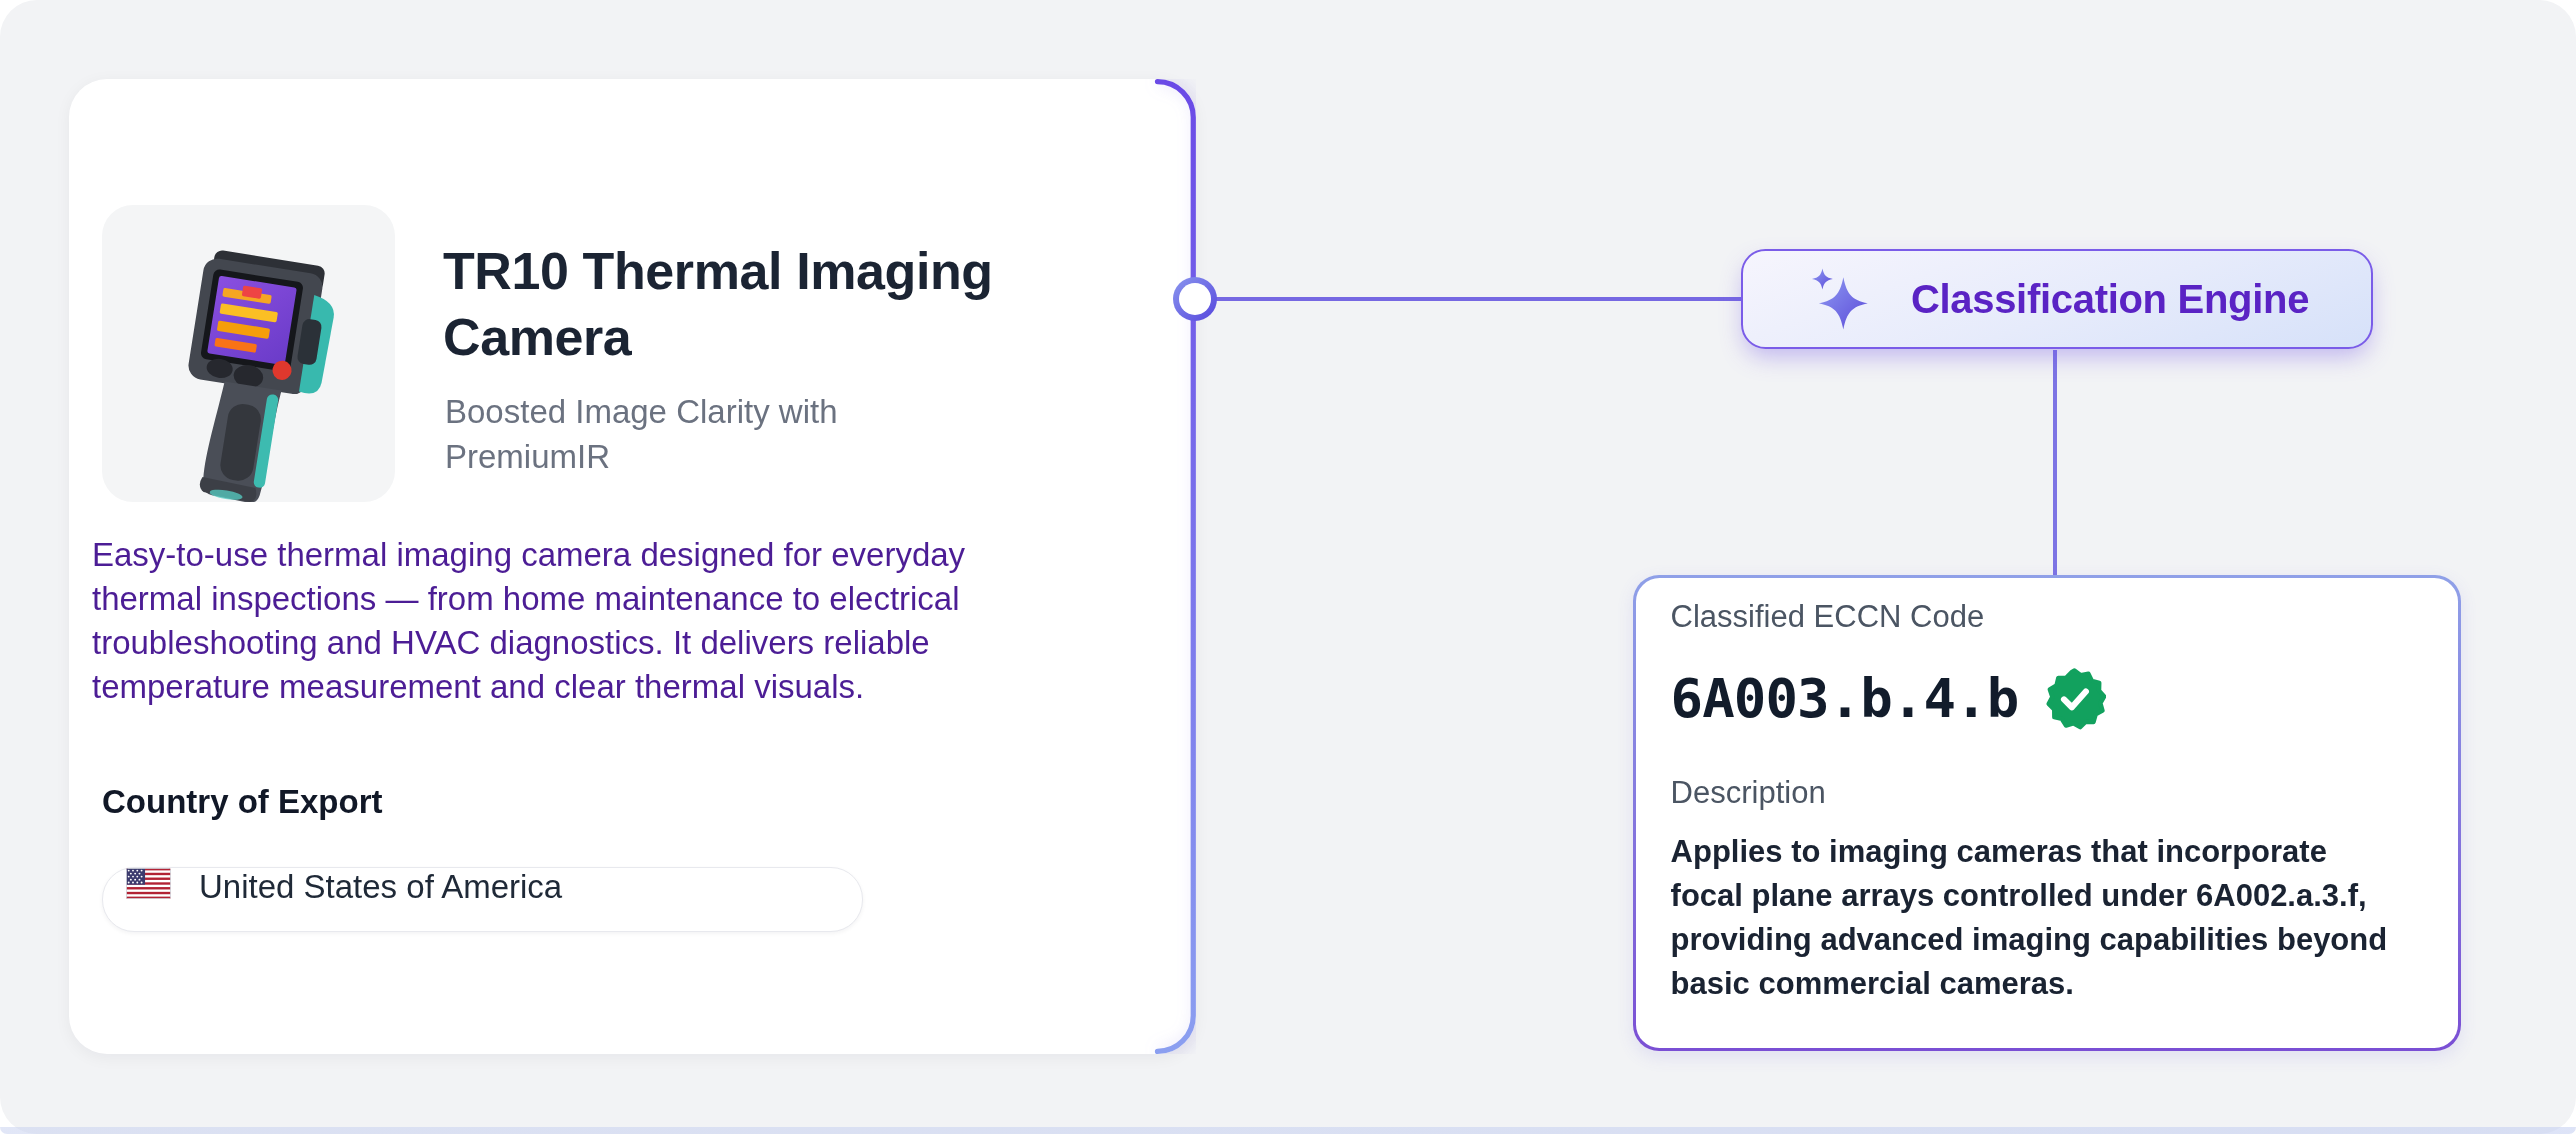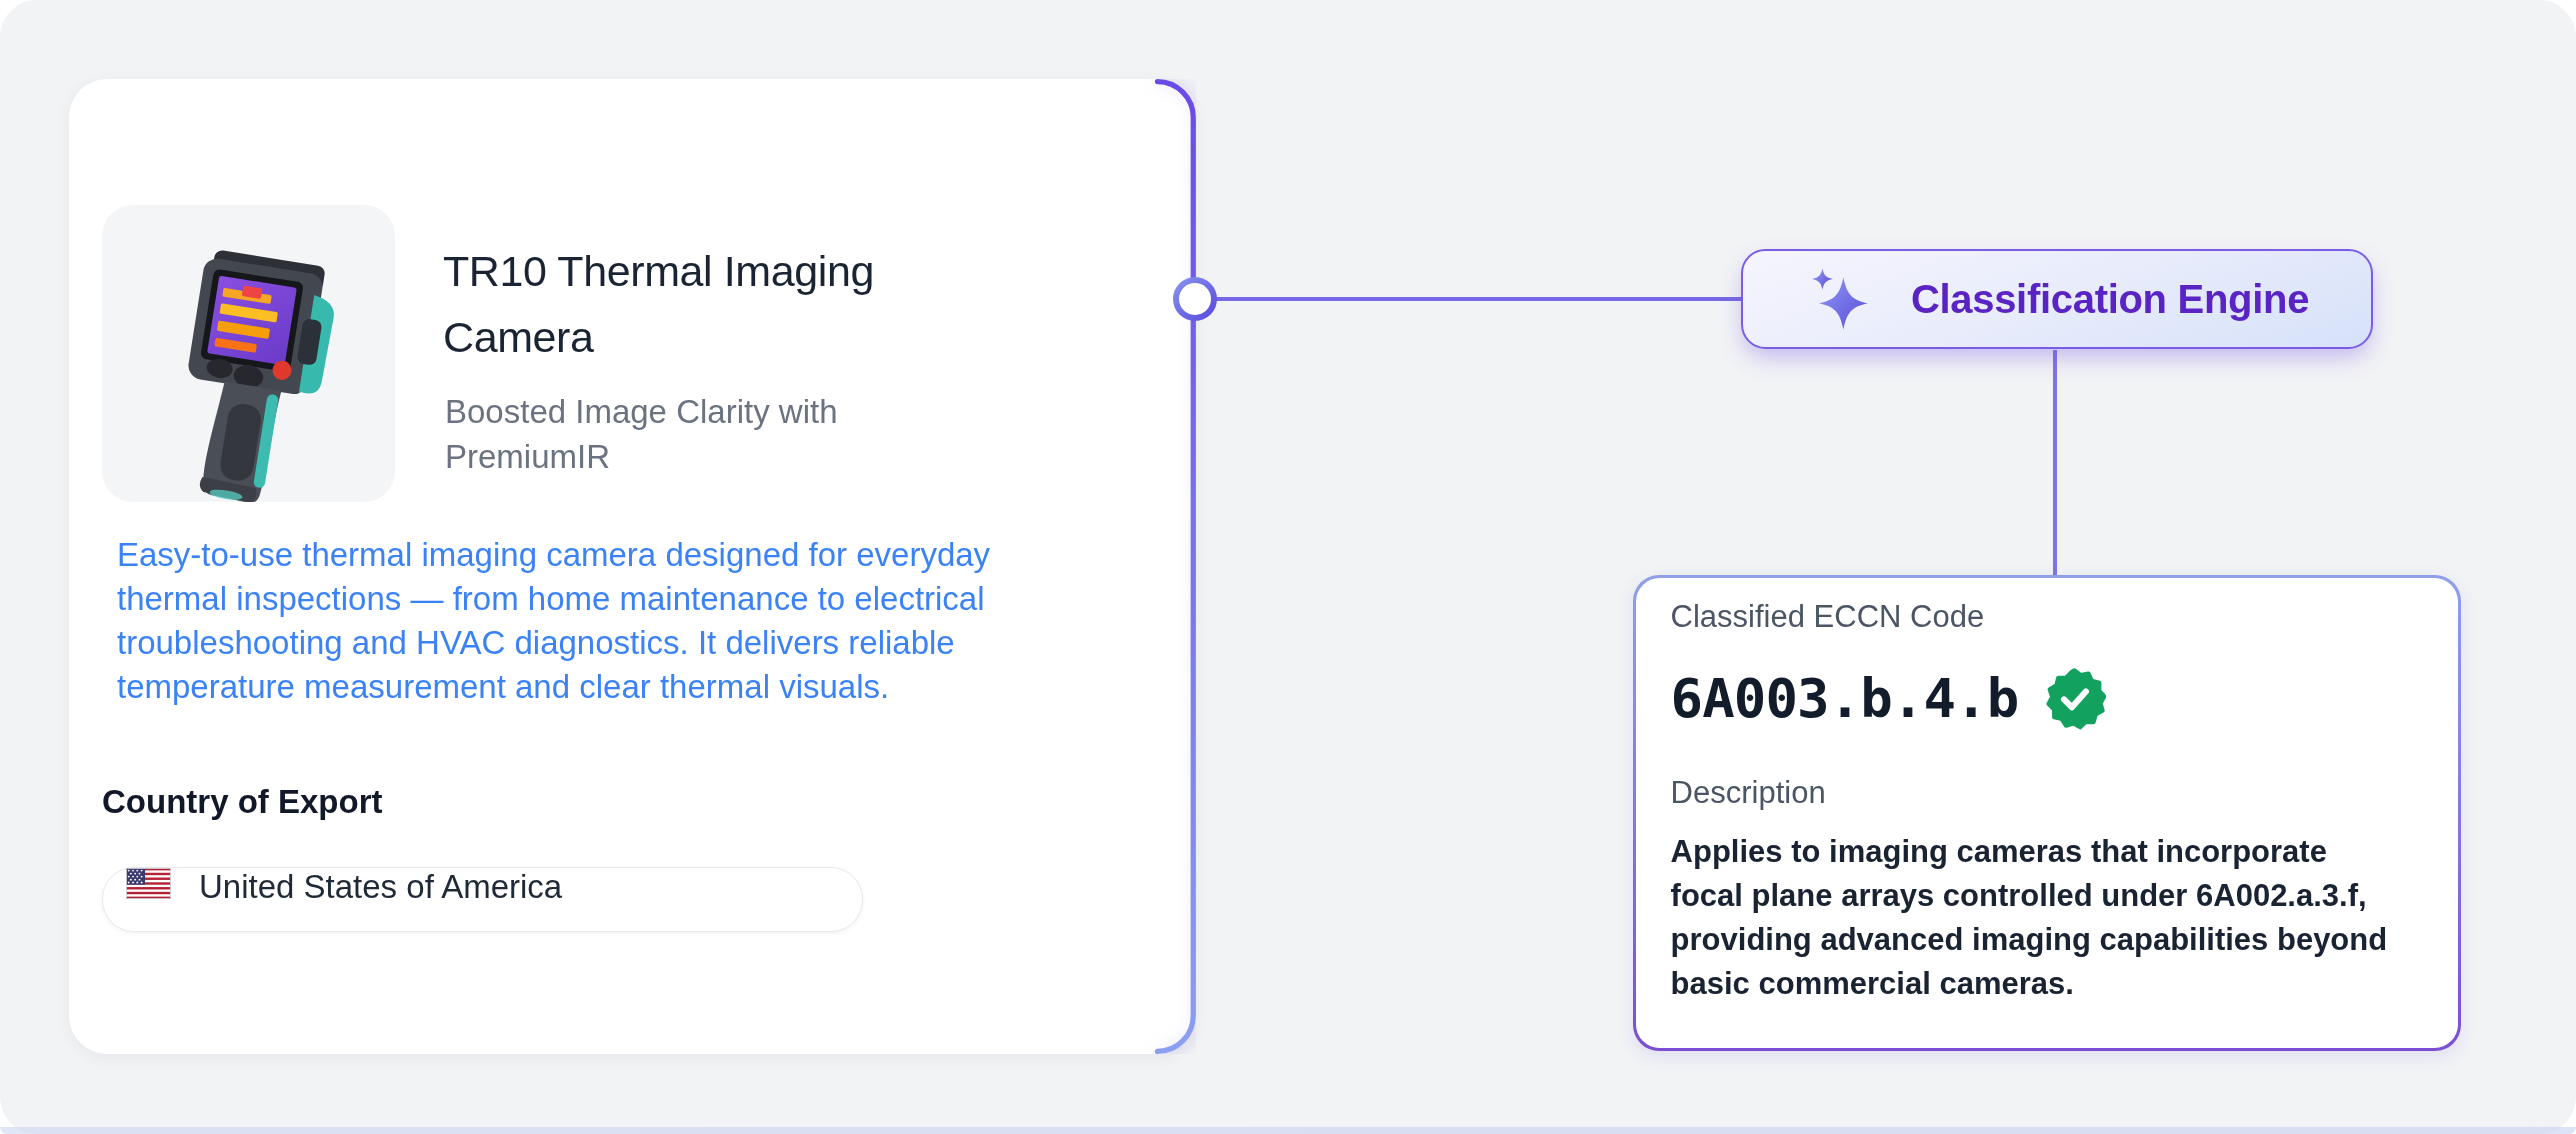--- a/index.html
+++ b/index.html
@@ -22,30 +22,30 @@
     background:#ffffff;border-radius:38px;
     box-shadow:0 3.5px 15.7px rgba(15,23,42,.05);
   }
   .accent-border{position:absolute;left:0;top:0;pointer-events:none;}
   .thumb{
     position:absolute;left:33px;top:126px;width:293px;height:297px;
     background:#f4f5f6;border-radius:31px;overflow:hidden;
   }
   .head-block{position:absolute;left:374px;top:159px;width:576px;}
   .title{
-    margin:0;font-size:43px;line-height:66px;font-weight:400;color:#1b2433;
+    margin:0;font-size:52px;line-height:66px;font-weight:700;color:#1b2433;
     white-space:pre-line;letter-spacing:-0.4px;
   }
   .subtitle{
     margin:19px 0 0 2px;font-size:33px;line-height:45px;font-weight:400;color:#6b7280;
     white-space:pre-line;
   }
   .body-text{
-    position:absolute;left:48px;top:454px;width:986px;margin:0;
-    font-size:33px;line-height:44px;color:#3b82f6;white-space:pre-line;
+    position:absolute;left:23px;top:454px;width:986px;margin:0;
+    font-size:33px;line-height:44px;color:#4c1d95;white-space:pre-line;
   }
   .country-label{
     position:absolute;left:33px;top:704px;
     font-size:33px;font-weight:700;color:#111827;text-align:right;
   }
   .country-select{
     position:absolute;left:33px;top:788px;width:761px;height:65px;
     box-sizing:border-box;background:#ffffff;border:1.7px solid #e8e9ee;
     border-radius:32px;display:flex;align-items:flex-start;gap:28px;padding:0 23px;
     box-shadow:0 1.7px 4.4px rgba(15,23,42,.05);cursor:pointer;

